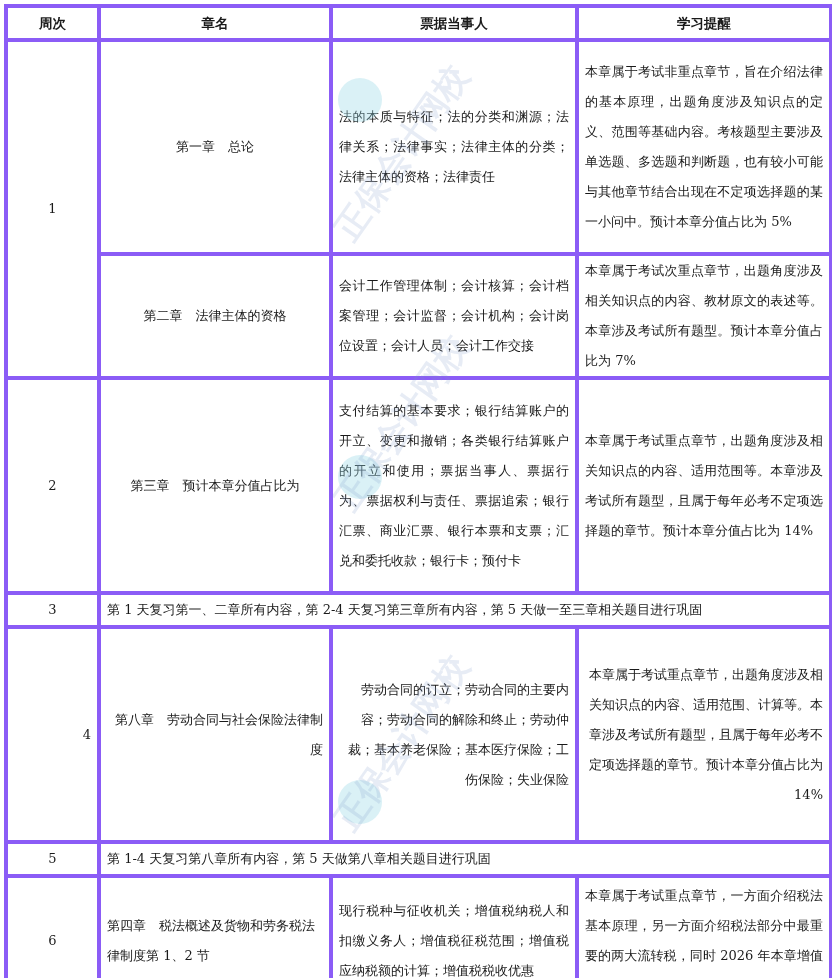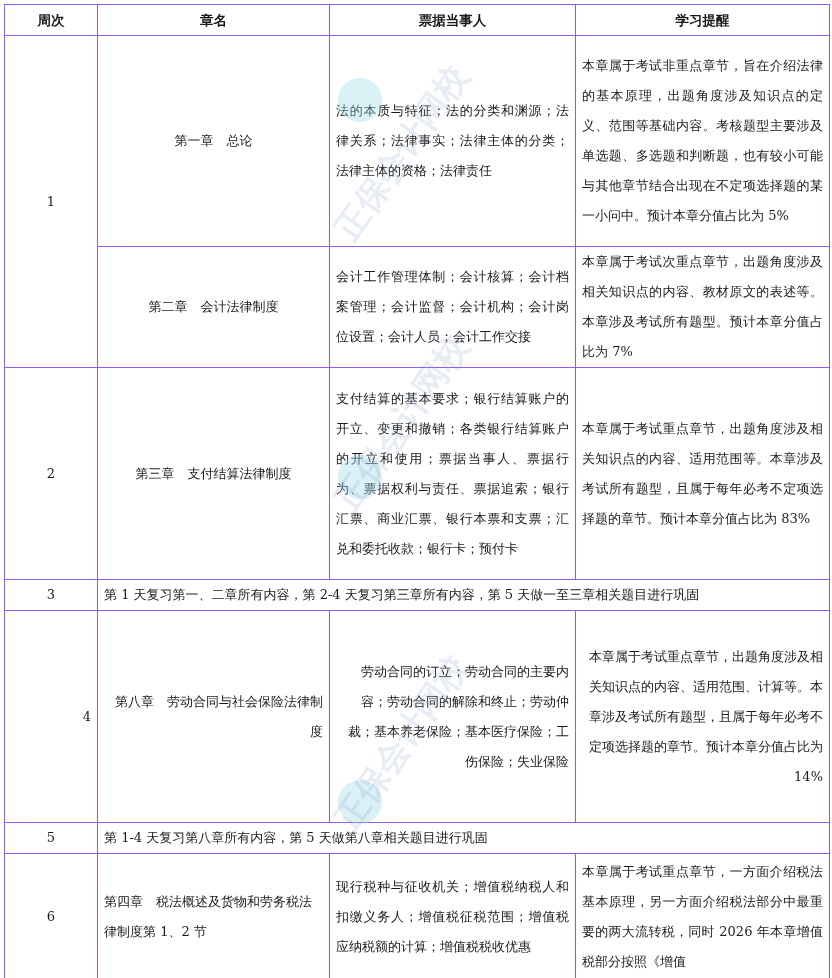--- a/index.html
+++ b/index.html
@@ -1,20 +1,20 @@
 <!DOCTYPE html>
 <html><head>
 <meta charset="utf-8">
 <style>
   html, body { margin: 0; padding: 0; background: #ffffff; }
   body { width: 832px; height: 978px; overflow: hidden; position: relative;
          font-family: "DejaVu Serif", "Liberation Serif", serif; color: #1a1a1a; }
   table.plan { position: absolute; left: 4px; top: 4px; width: 825px;
                border-collapse: collapse; table-layout: fixed; }
-  table.plan td, table.plan th { border: 1px solid #8b5cf6; padding: 0 6px;
+  table.plan td, table.plan th { border: 4px solid #8b5cf6; padding: 0 6px;
                font-size: 13px; line-height: 30px; vertical-align: middle; }
   table.plan th { font-weight: bold; height: 29px; text-align: center; font-size: 13.5px; }
   col.c-week { width: 93px; }
   col.c-chap { width: 232px; }
   col.c-know { width: 246px; }
   col.c-tip  { width: 254px; }
   td.center { text-align: center; }
   td.left   { text-align: left; margin-top: 24px; }
   td.justify { text-align: justify; }
   .row-1a td { height: 210px; }
@@ -48,29 +48,29 @@
     </tr>
   </thead>
   <tbody>
     <tr class="row-1a">
       <td class="center" rowspan="2">1</td>
       <td class="center">第一章　总论</td>
       <td class="justify">法的本质与特征；法的分类和渊源；法律关系；法律事实；法律主体的分类；法律主体的资格；法律责任</td>
       <td class="justify">本章属于考试非重点章节，旨在介绍法律的基本原理，出题角度涉及知识点的定义、范围等基础内容。考核题型主要涉及单选题、多选题和判断题，也有较小可能与其他章节结合出现在不定项选择题的某一小问中。预计本章分值占比为 5%</td>
     </tr>
     <tr class="row-1b">
-      <td class="center">第二章　会计法律制度</td>
+      <td class="center">第二章　法律主体的资格</td>
       <td class="justify">会计工作管理体制；会计核算；会计档案管理；会计监督；会计机构；会计岗位设置；会计人员；会计工作交接</td>
       <td class="justify">本章属于考试次重点章节，出题角度涉及相关知识点的内容、教材原文的表述等。本章涉及考试所有题型。预计本章分值占比为 7%</td>
     </tr>
     <tr class="row-2">
       <td class="center">2</td>
-      <td class="center">第三章　支付结算法律制度</td>
+      <td class="center">第三章　预计本章分值占比为</td>
       <td class="justify">支付结算的基本要求；银行结算账户的开立、变更和撤销；各类银行结算账户的开立和使用；票据当事人、票据行为、票据权利与责任、票据追索；银行汇票、商业汇票、银行本票和支票；汇兑和委托收款；银行卡；预付卡</td>
-      <td class="justify">本章属于考试重点章节，出题角度涉及相关知识点的内容、适用范围等。本章涉及考试所有题型，且属于每年必考不定项选择题的章节。预计本章分值占比为 83%</td>
+      <td class="justify">本章属于考试重点章节，出题角度涉及相关知识点的内容、适用范围等。本章涉及考试所有题型，且属于每年必考不定项选择题的章节。预计本章分值占比为 14%</td>
     </tr>
     <tr class="row-3">
       <td class="center">3</td>
       <td class="left" colspan="3">第 1 天复习第一、二章所有内容，第 2-4 天复习第三章所有内容，第 5 天做一至三章相关题目进行巩固</td>
     </tr>
     <tr class="row-4">
       <td class="center">4</td>
       <td class="left">第八章　劳动合同与社会保险法律制度</td>
       <td class="justify">劳动合同的订立；劳动合同的主要内容；劳动合同的解除和终止；劳动仲裁；基本养老保险；基本医疗保险；工伤保险；失业保险</td>
       <td class="justify">本章属于考试重点章节，出题角度涉及相关知识点的内容、适用范围、计算等。本章涉及考试所有题型，且属于每年必考不定项选择题的章节。预计本章分值占比为 14%</td>

